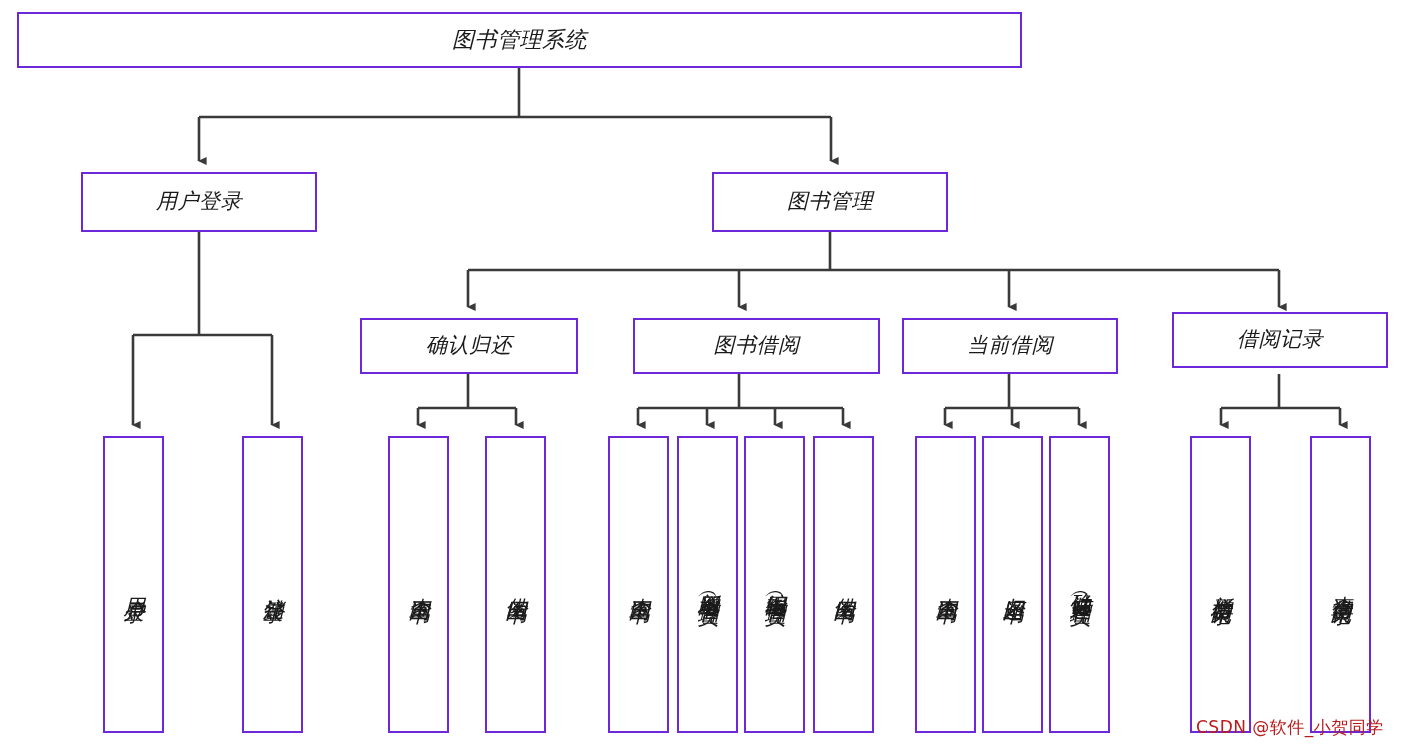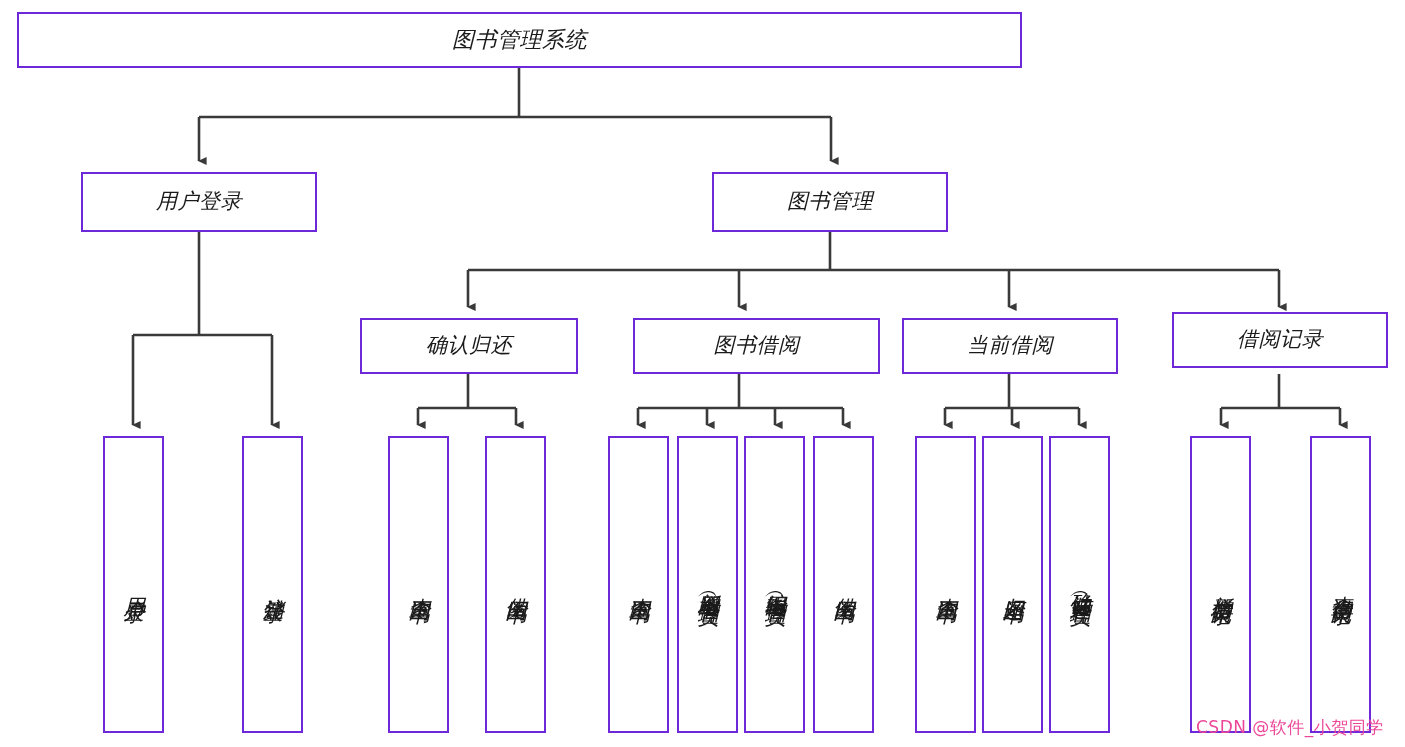--- a/index.html
+++ b/index.html
@@ -56,21 +56,21 @@
     writing-mode: vertical-rl;
     text-orientation: upright;
     font-size: 21px;
     line-height: 1.18;
     letter-spacing: 2px;
     white-space: nowrap;
   }
   .watermark {
     position: absolute;
     font-size: 17px;
-    color: #ec4899;
+    color: #b91c1c;
     letter-spacing: 0.5px;
     white-space: nowrap;
   }
 </style>
 </head>
 <body>
 
 <div id="canvas">
 
   <svg class="edges" viewBox="0 0 1405 747">

